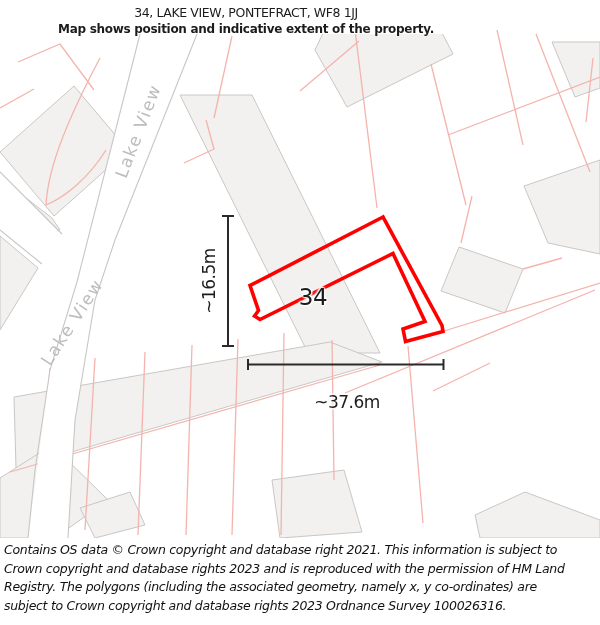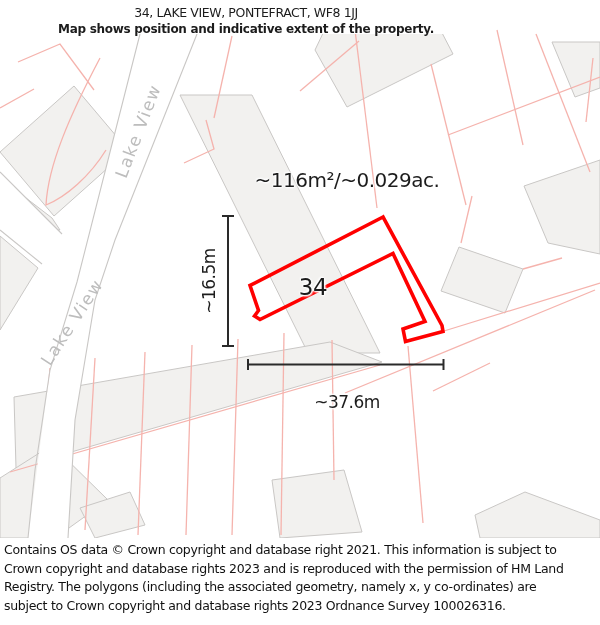--- a/index.html
+++ b/index.html
@@ -21,34 +21,34 @@
   .roadfill{fill:#ffffff;stroke:none;}
   .roadedge{stroke:var(--bstroke);stroke-width:1.1;fill:none;}
   .red{stroke:var(--red);stroke-width:3.6;fill:none;stroke-linejoin:miter;}
   .dim{stroke:var(--dim);stroke-width:2;fill:none;}
   
   .maplabel{
     position:absolute;z-index:3;white-space:nowrap;color:#1c1c1c;
     text-shadow:0 0 2px #fff,0 0 2px #fff,0 0 3px #fff,0 0 3px #fff,1px 1px 2px #fff,-1px -1px 2px #fff;
   }
   #area-label{left:347px;top:180px;transform:translate(-50%,-50%);font-size:20px;letter-spacing:-0.5px;}
-  #plot-number{left:313px;top:287px;transform:translate(-50%,-50%);font-size:23px;letter-spacing:-0.5px;}
+  #plot-number{left:313px;top:297px;transform:translate(-50%,-50%);font-size:23px;letter-spacing:-0.5px;}
   #height-label{left:209px;top:281px;transform:translate(-50%,-50%) rotate(-90deg);font-size:17px;letter-spacing:-0.5px;}
   #width-label{left:347px;top:392px;transform:translate(-50%,0);font-size:17px;letter-spacing:-0.5px;}
   .street{
     position:absolute;z-index:2;color:var(--street);font-size:17px;letter-spacing:1.5px;
     white-space:nowrap;text-shadow:none;
   }
   #street-a{left:138px;top:131px;transform:translate(-50%,-50%) rotate(-69deg);}
   #street-b{left:72px;top:322px;transform:translate(-50%,-50%) rotate(-57deg);}
   
   #footer{
     position:absolute;top:538px;left:0;width:600px;height:87px;background:#fff;z-index:5;
     font-size:12.5px;line-height:18.6px;letter-spacing:-0.3px;
-    padding:3px 19px 0 4px;box-sizing:border-box;color:#111;
+    padding:3px 19px 0 4px;box-sizing:border-box;color:#111;font-style:italic;
   }
 </style>
 </head>
 <body>
 
 <div id="stage">
 
   <svg id="mapsvg" width="600" height="625" viewBox="0 0 600 625">
 
     <g>
@@ -115,21 +115,20 @@
     <g>
       <path class="dim" d="M248,364.5 L443.5,364.5"></path>
       <path class="dim" d="M248,359 L248,370"></path>
       <path class="dim" d="M443.5,359 L443.5,370"></path>
     </g>
   </svg>
 
   <div class="street" id="street-a">Lake View</div>
   <div class="street" id="street-b">Lake View</div>
 
-  <div class="maplabel" id="area-label">~116m²/~0.029ac.</div>
   <div class="maplabel" id="plot-number">34</div>
   <div class="maplabel" id="height-label">~16.5m</div>
   <div class="maplabel" id="width-label">~37.6m</div>
 
   <div id="titlebar">
     <div id="title-line1">34, LAKE VIEW, PONTEFRACT, WF8 1JJ</div>
     <div id="title-line2">Map shows position and indicative extent of the property.</div>
   </div>
 
   <div id="footer">Contains OS data © Crown copyright and database right 2021. This information is subject to Crown copyright and database rights 2023 and is reproduced with the permission of HM Land Registry. The polygons (including the associated geometry, namely x, y co-ordinates) are subject to Crown copyright and database rights 2023 Ordnance Survey 100026316.</div>

